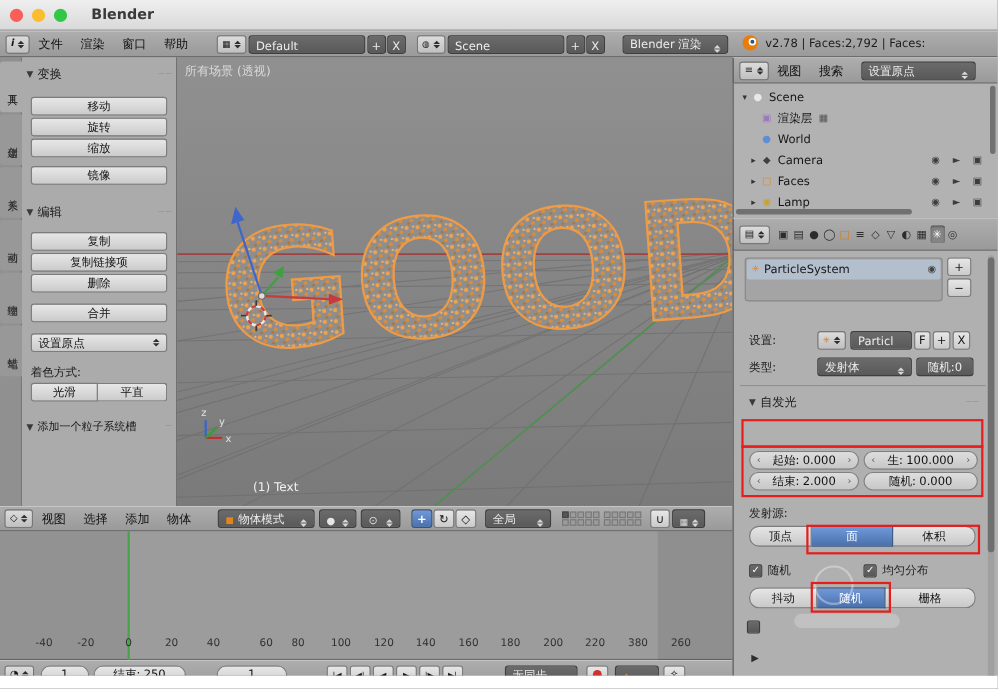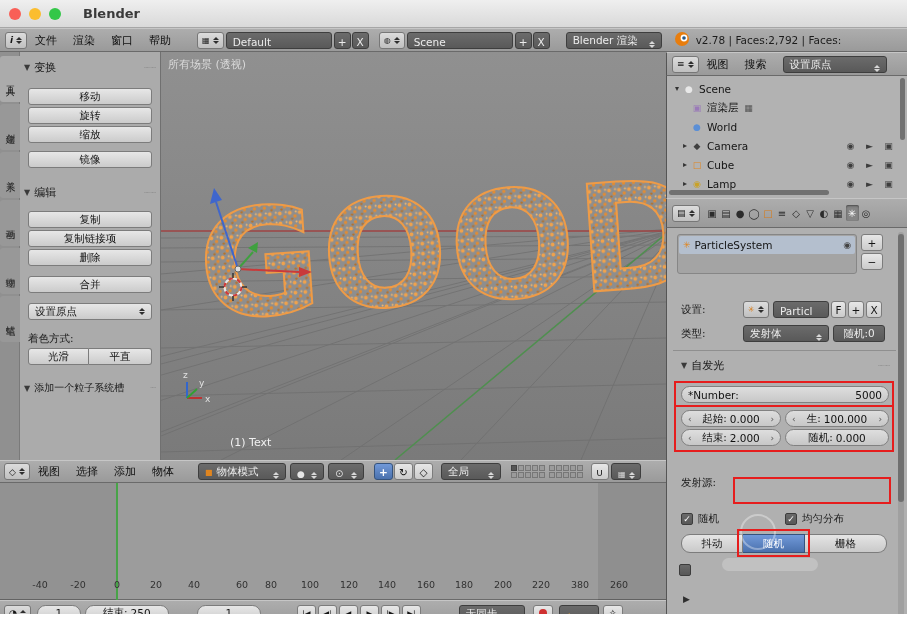--- a/index.html
+++ b/index.html
@@ -427,21 +427,21 @@
       <span style="font-size:8px;color:#333">▸</span>
       <span class="olico" style="color:#3f3f3f">◆</span>
       <span>Camera</span>
       <span class="oltog" style="margin-left:auto">◉</span>
       <span class="oltog">►</span>
       <span class="oltog" style="margin-right:12px">▣</span>
     </div>
     <div class="olrow" style="left:16px;top:79px">
       <span style="font-size:8px;color:#333">▸</span>
       <span class="olico" style="color:#e0851f;font-weight:bold">□</span>
-      <span>Cube</span>
+      <span>Faces</span>
       <span class="oltog" style="margin-left:auto">◉</span>
       <span class="oltog">►</span>
       <span class="oltog" style="margin-right:12px">▣</span>
     </div>
     <div class="olrow" style="left:16px;top:98px">
       <span style="font-size:8px;color:#333">▸</span>
       <span class="olico" style="color:#c9a227">◉</span>
       <span>Lamp</span>
       <span class="oltog" style="margin-left:auto">◉</span>
       <span class="oltog">►</span>
@@ -524,24 +524,20 @@
       </span>
 
     <span class="abs" style="left:6px;top:122px;width:223px;height:1px;background:#8f8f8f"></span>
 
     <div class="abs flex" style="left:14px;top:130px;width:210px">
         <span class="arrow">▼</span>
         <span class="ptitle">自发光</span>
         <span class="grip" style="margin-left:auto">┈┈</span>
       </div>
 
-    <span class="pfield" style="left:14px;top:158px;width:208px;justify-content:space-between">
-        <span>*Number:</span>
-        <span>5000</span>
-      </span>
     <span class="pfield" style="left:14px;top:182px;width:100px">
         <span class="sa">‹</span>
         <span class="mid">
           <span>起始:</span>
           <span>0.000</span>
         </span>
         <span class="sa">›</span>
       </span>
     <span class="pfield" style="left:118px;top:182px;width:104px">
         <span class="sa">‹</span>
@@ -559,21 +555,26 @@
         </span>
         <span class="sa">›</span>
       </span>
     <span class="pfield" style="left:118px;top:201px;width:104px">
         <span class="mid">
           <span>随机:</span>
           <span>0.000</span>
         </span>
       </span>
 
-    <span class="lbl" style="left:14px;top:248px">发射源:</span>
+    <span class="lbl" style="left:14px;top:232px">发射源:</span>
+    <span class="seg" style="left:14px;top:250px">
+      <span class="sb" style="width:57px">顶点</span>
+      <span class="sb blue" style="width:74px">面</span>
+      <span class="sb" style="width:75px">体积</span>
+    </span>
 
     <span class="abs flex" style="left:14px;top:284px;gap:5px">
         <span class="chk">✓</span>
         <span class="lbl" style="position:static">随机</span>
       </span>
     <span class="abs flex" style="left:118px;top:284px;gap:5px">
         <span class="chk">✓</span>
         <span class="lbl" style="position:static">均匀分布</span>
       </span>
 

